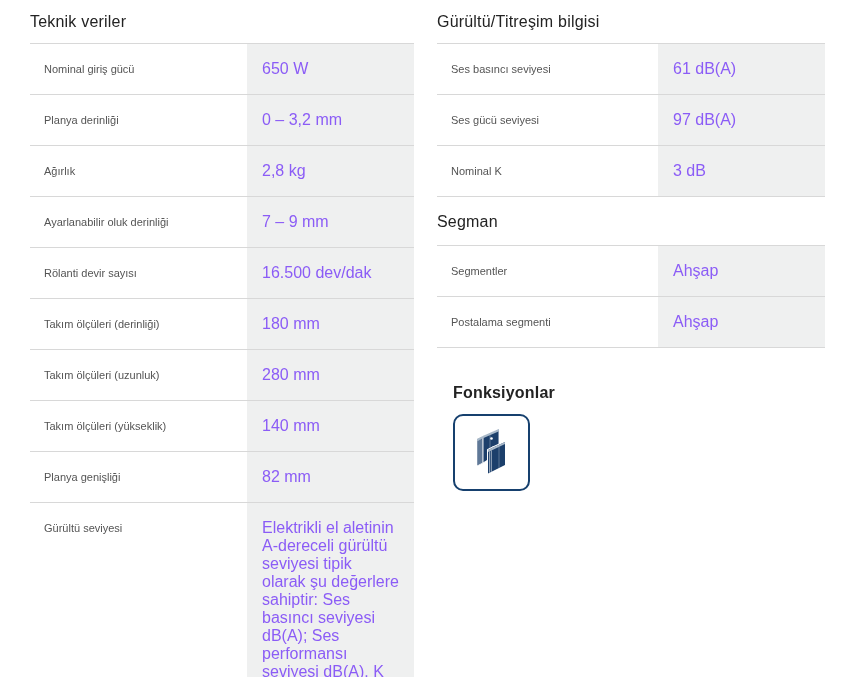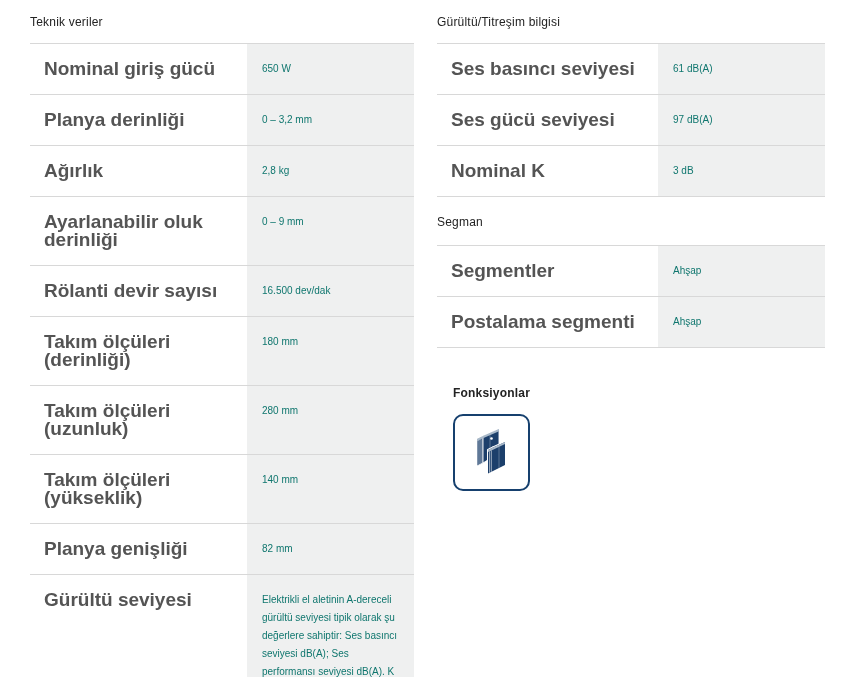--- a/index.html
+++ b/index.html
@@ -7,37 +7,37 @@
     width:851px;height:677px;overflow:hidden;
     font-family:"Liberation Sans","DejaVu Sans",sans-serif;
     color:#545454;
     -webkit-font-smoothing:antialiased;
   }
   .layout{display:flex;padding-left:30px;}
   .col-left{width:384px;margin-right:23px;flex:none;}
   .col-right{width:388px;flex:none;}
 
   .section-title{
-    font-size:12px;line-height:18px;font-weight:400;color:#232323;
+    font-size:16px;line-height:18px;font-weight:400;color:#232323;
     padding:13px 0 12px 0;letter-spacing:.2px;
   }
   .section-title.mid{padding-top:16px;padding-bottom:14px;}
   .section-title.functions{padding-top:36px;padding-bottom:0;padding-left:16px;font-weight:bold;}
 
   .spec-table{border-top:1px solid #d8d8d8;}
   .spec-row{display:flex;border-bottom:1px solid #d8d8d8;align-items:stretch;}
   .spec-label{
     flex:none;box-sizing:border-box;padding:16px 12px 16px 14px;
-    font-size:19px;line-height:18px;color:#545454;font-weight:bold;
+    font-size:11px;line-height:18px;color:#545454;
   }
   .col-left  .spec-label{width:217px;}
   .col-right .spec-label{width:221px;}
   .spec-value{
     flex:1;box-sizing:border-box;background:#eff0f0;
-    padding:16px 15px;font-size:10px;line-height:18px;color:#0f766e;
+    padding:16px 15px;font-size:16px;line-height:18px;color:#8b5cf6;
   }
 
   .function-icon-tile{
     width:77px;height:77px;box-sizing:border-box;
     border:2px solid #16406e;border-radius:10px;background:#ffffff;
     margin:12px 0 0 16px;
     display:flex;align-items:center;justify-content:center;
   }
 </style>
 </head>
@@ -55,21 +55,21 @@
       <div class="spec-row">
         <div class="spec-label">Planya derinliği</div>
         <div class="spec-value">0 – 3,2 mm</div>
       </div>
       <div class="spec-row">
         <div class="spec-label">Ağırlık</div>
         <div class="spec-value">2,8 kg</div>
       </div>
       <div class="spec-row">
         <div class="spec-label">Ayarlanabilir oluk derinliği</div>
-        <div class="spec-value">0 – 9 mm</div>
+        <div class="spec-value">7 – 9 mm</div>
       </div>
       <div class="spec-row">
         <div class="spec-label">Rölanti devir sayısı</div>
         <div class="spec-value">16.500 dev/dak</div>
       </div>
       <div class="spec-row">
         <div class="spec-label">Takım ölçüleri (derinliği)</div>
         <div class="spec-value">180 mm</div>
       </div>
       <div class="spec-row">

